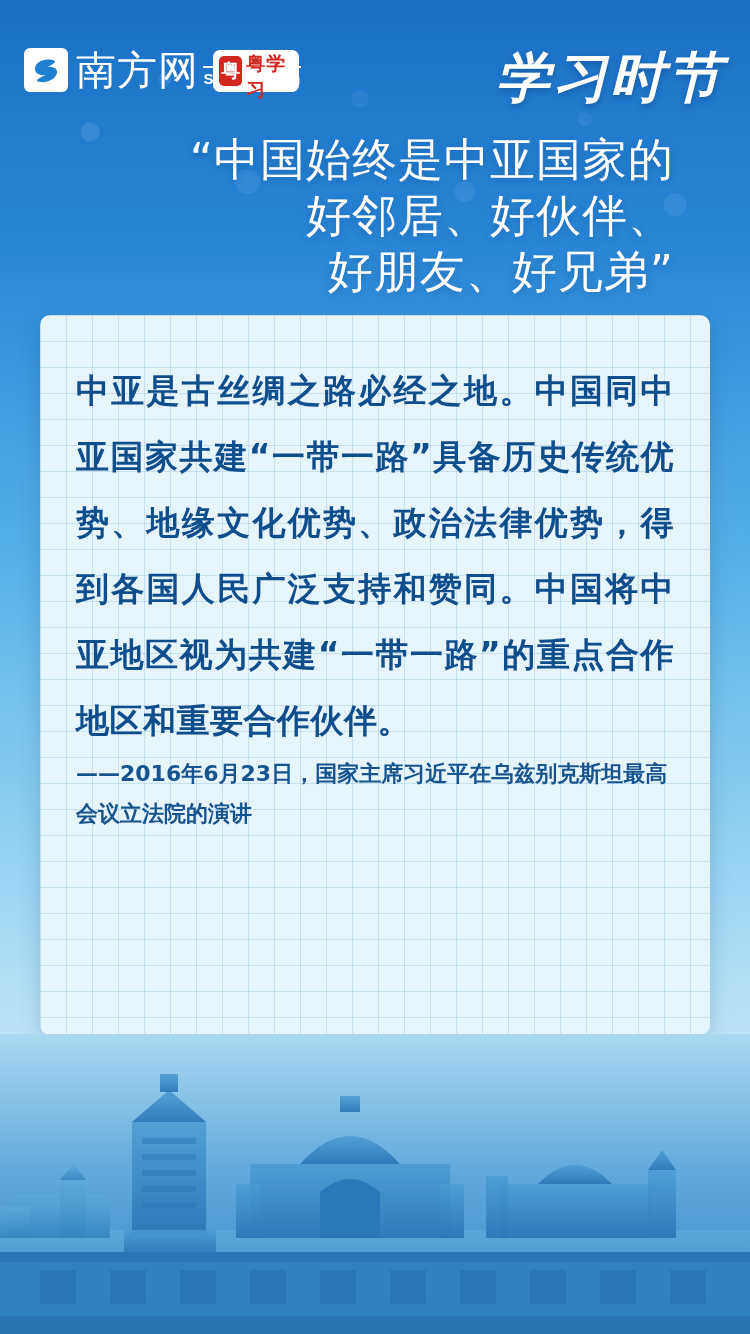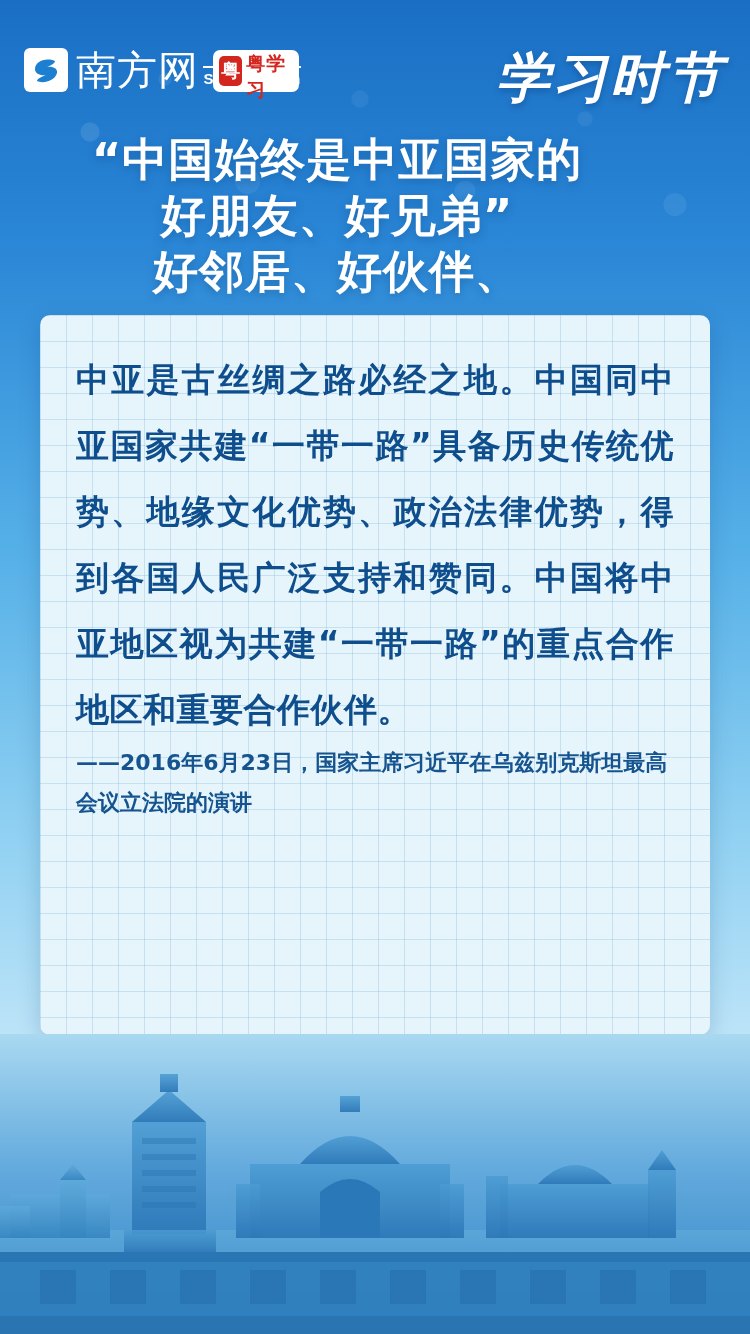--- a/index.html
+++ b/index.html
@@ -104,44 +104,44 @@
     color: #ffffff;
     letter-spacing: 3px;
     text-shadow: 0 3px 6px rgba(10,60,120,0.45);
     white-space: nowrap;
   }
 
   
   .headline {
     position: absolute;
     top: 132px; left: 0; width: 674px;
-    text-align: center;
-    font-family: "DejaVu Sans", sans-serif;
-    font-weight: bold;
+    text-align: right;
+    font-family: "DejaVu Sans", sans-serif;
+    font-weight: normal;
     font-size: 45px;
     line-height: 56px;
     color: #ffffff;
     letter-spacing: 1px;
     text-shadow: 0 3px 8px rgba(12,70,130,0.40);
   }
   .headline .line { display: block; white-space: nowrap; }
 
   
   .card {
     position: absolute;
     left: 40px; top: 315px;
     width: 670px; height: 720px;
     border-radius: 10px;
     background-color: #e6f4fb;
     background-image:
       linear-gradient(to right, rgba(120,180,215,0.30) 1px, transparent 1px),
       linear-gradient(to bottom, rgba(120,180,215,0.30) 1px, transparent 1px);
     background-size: 26px 26px;
     box-shadow: 0 6px 22px rgba(10,60,110,0.20);
-    padding: 32px 36px 28px 36px;
+    padding: 43px 36px 28px 36px;
   }
   .card-body {
     font-family: "DejaVu Sans", sans-serif;
     font-size: 33px;
     line-height: 66px;
     color: #0f4e8c;
     font-weight: bold;
     text-align: justify;
     letter-spacing: 0.5px;
   }
@@ -184,22 +184,22 @@
   <div class="logo-yue">
     <span class="badge">粤</span>
     <span class="txt">粤学习</span>
   </div>
 
   <div class="brand-title">学习时节</div>
 </div>
 
 <div class="headline">
   <span class="line">“中国始终是中亚国家的</span>
+  <span class="line">好邻居、好伙伴、</span>
   <span class="line">好朋友、好兄弟”</span>
-  <span class="line">好邻居、好伙伴、</span>
 </div>
 
 <div class="card">
   <div class="card-body">中亚是古丝绸之路必经之地。中国同中亚国家共建“一带一路”具备历史传统优势、地缘文化优势、政治法律优势，得到各国人民广泛支持和赞同。中国将中亚地区视为共建“一带一路”的重点合作地区和重要合作伙伴。</div>
   <div class="card-source">——2016年6月23日，国家主席习近平在乌兹别克斯坦最高会议立法院的演讲</div>
 </div>
 
 <div class="skyline">
   <svg viewBox="0 0 750 300" preserveAspectRatio="none">
     <defs>

